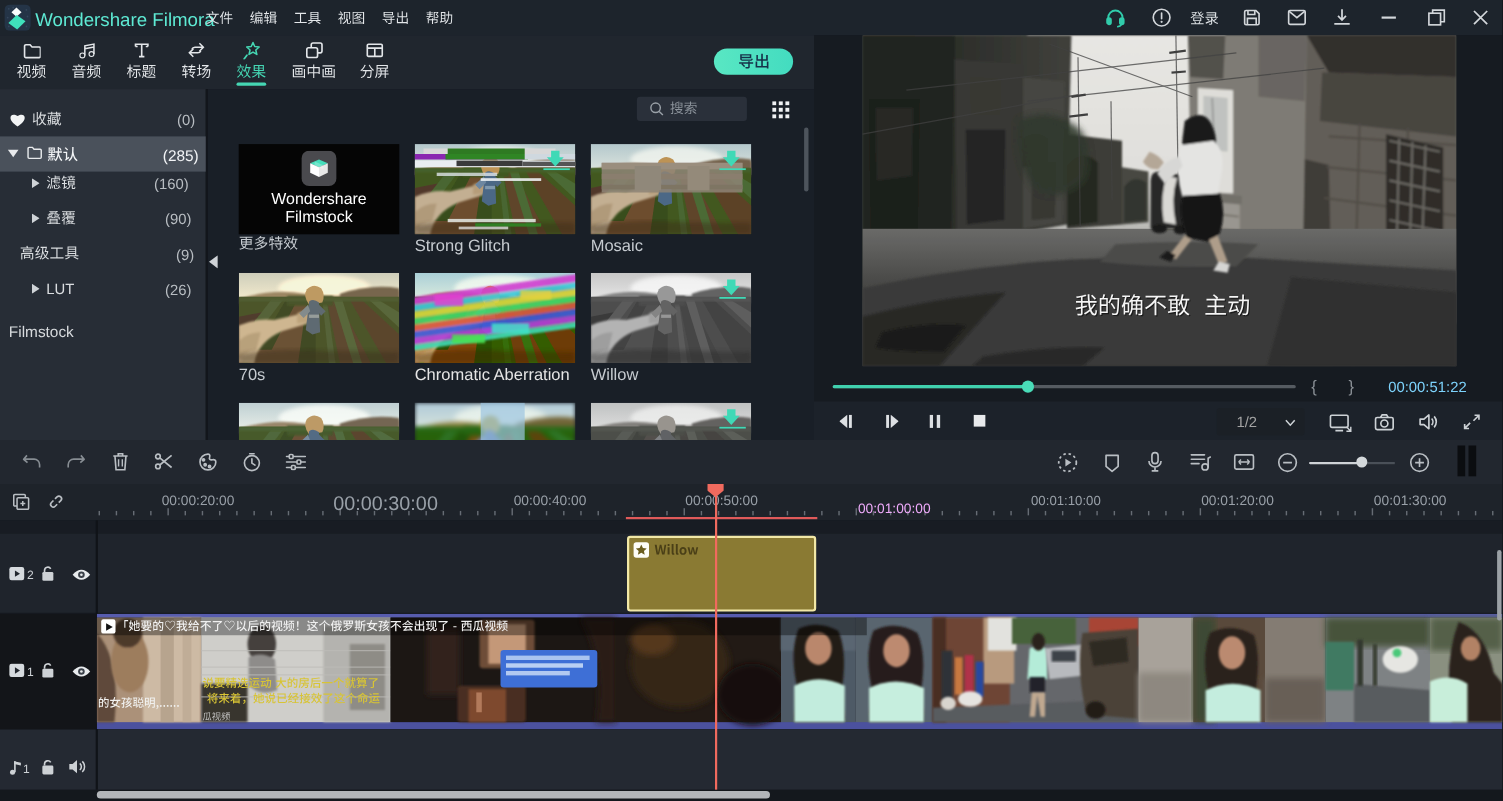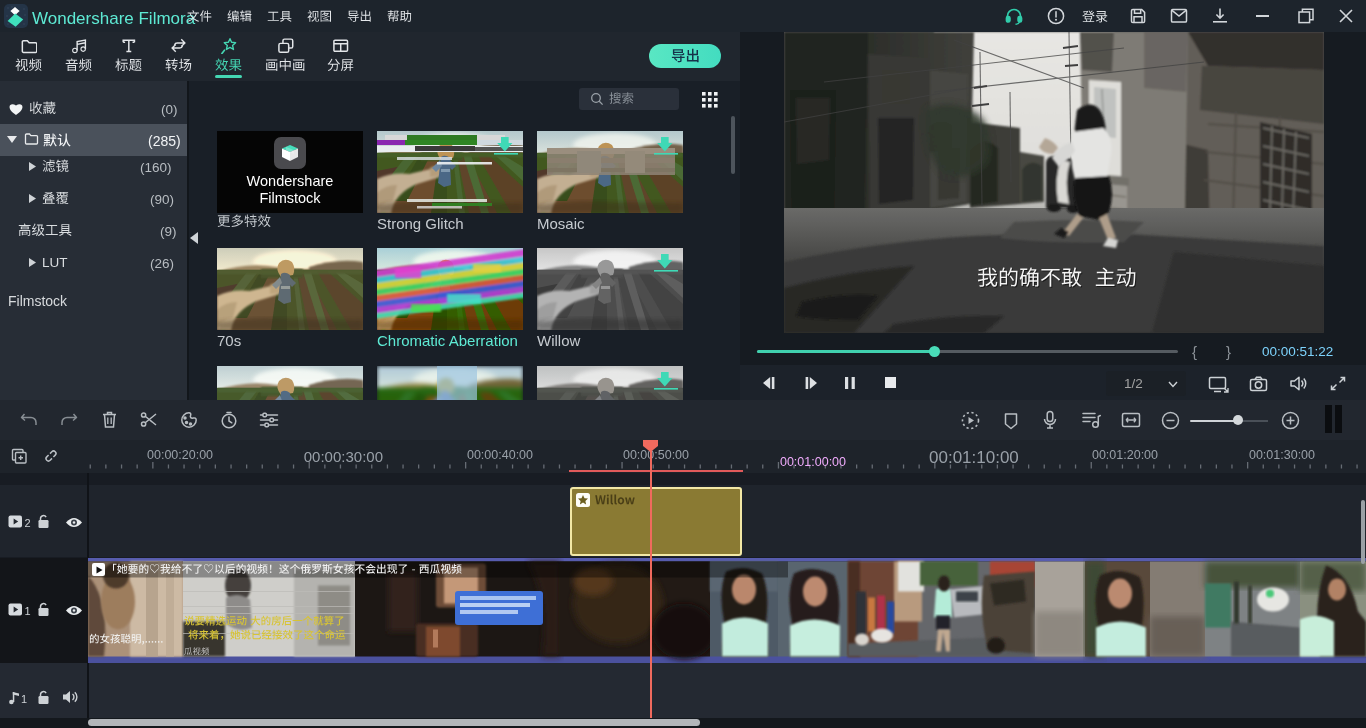--- a/index.html
+++ b/index.html
@@ -320,21 +320,21 @@
 <rect x="-10" y="49" width="166" height="6" fill="#b03fd8"></rect>
 <rect x="-10" y="55" width="166" height="5" fill="#3fd8b0"></rect>
 </g>
 <g opacity=".85">
 <rect x="18" y="20" width="26" height="10" fill="#e23fd0" filter="url(#soft3)"></rect>
 <rect x="70" y="46" width="34" height="9" fill="#3fe2c9" filter="url(#soft3)"></rect>
 <rect x="96" y="16" width="28" height="8" fill="#e2d23f" filter="url(#soft3)"></rect>
 <rect x="34" y="56" width="30" height="8" fill="#49e24f" filter="url(#soft3)"></rect>
 </g>
 </svg>
-<div class="lat" style="left:377px;top:332px;font-size:15px;color:#5eead4">Chromatic Aberration</div>
+<div class="lat" style="left:377px;top:332px;font-size:15px;color:#e5e5e5">Chromatic Aberration</div>
 <svg class="abs" style="left:537px;top:248px;" width="146" height="82" viewBox="0 0 146 82">
       <use href="#vine" width="146" height="82" style="filter:grayscale(1) brightness(1.0) contrast(1.04)"></use>
       <g>
         <path d="M0 0 h9 v7 h4.5 l-9 10 -9 -10 H0 Z" transform="translate(124,6) scale(.85)" fill="#3fd9b6"></path>
         <rect x="117" y="22" width="24" height="1.6" fill="#3fd9b6"></rect>
       </g>
     </svg>
 <div class="lat" style="left:537px;top:332px;font-size:15px;color:#c6cbd0">Willow</div>
 <div class="abs" style="left:201px;top:366px;width:539px;height:34px;overflow:hidden">
 <svg class="abs" style="left:16px;top:0" width="146" height="82" viewBox="0 0 146 82">
@@ -644,25 +644,25 @@
       <rect x="1247.0" y="462.0" width="1.3" height="6.5" fill="#666c74"></rect>
       <rect x="1262.6" y="464.5" width="1.3" height="4" fill="#666c74"></rect>
       <rect x="1278.2" y="464.5" width="1.3" height="4" fill="#666c74"></rect>
       <rect x="1293.9" y="464.5" width="1.3" height="4" fill="#666c74"></rect>
       <rect x="1309.5" y="464.5" width="1.3" height="4" fill="#666c74"></rect>
       <rect x="1325.2" y="464.5" width="1.3" height="4" fill="#666c74"></rect>
       <rect x="1340.8" y="464.5" width="1.3" height="4" fill="#666c74"></rect>
       <rect x="1356.4" y="464.5" width="1.3" height="4" fill="#666c74"></rect>
     </svg>
 <div class="lat" style="left:147px;top:448px;width:80px;text-align:left;font-size:12.5px;color:#99a0a8">00:00:20:00</div>
-<div class="lat" style="left:303px;top:448px;width:80px;text-align:right;font-size:15px;color:#99a0a8">00:00:30:00</div>
+<div class="lat" style="left:303px;top:448px;width:80px;text-align:left;font-size:18px;color:#99a0a8">00:00:30:00</div>
 <div class="lat" style="left:460px;top:448px;width:80px;text-align:center;font-size:12.5px;color:#99a0a8">00:00:40:00</div>
 <div class="lat" style="left:616px;top:448px;width:80px;text-align:center;font-size:12.5px;color:#99a0a8">00:00:50:00</div>
 <div class="lat" style="left:773px;top:455px;width:80px;text-align:center;font-size:12.5px;color:#f0abfc">00:01:00:00</div>
-<div class="lat" style="left:929px;top:448px;width:80px;text-align:center;font-size:17px;color:#99a0a8">00:01:10:00</div>
+<div class="lat" style="left:929px;top:448px;width:80px;text-align:center;font-size:12px;color:#99a0a8">00:01:10:00</div>
 <div class="lat" style="left:1085px;top:448px;width:80px;text-align:center;font-size:12.5px;color:#99a0a8">00:01:20:00</div>
 <div class="lat" style="left:1242px;top:448px;width:80px;text-align:center;font-size:12.5px;color:#99a0a8">00:01:30:00</div>
 <svg class="abs" style="left:11px;top:448px" width="17" height="17" viewBox="0 0 17 17" fill="none" stroke="#b9bec3" stroke-width="1.4">
       <rect x="1.5" y="1.5" width="10.5" height="10.5" rx="1"></rect>
       <rect x="4.5" y="4.5" width="10.5" height="10.5" rx="1" fill="#1e232a"></rect>
       <path d="M9.7 7.5 v4.5 M7.5 9.7 h4.5"></path>
     </svg>
 <svg class="abs" style="left:43px;top:448px" width="16" height="16" viewBox="0 0 16 16" fill="none" stroke="#b9bec3" stroke-width="1.5">
       <g transform="rotate(45 8 8)">
         <path d="M5.6 7 V4.4 a2.4 2.4 0 0 1 4.8 0 V7"></path>

